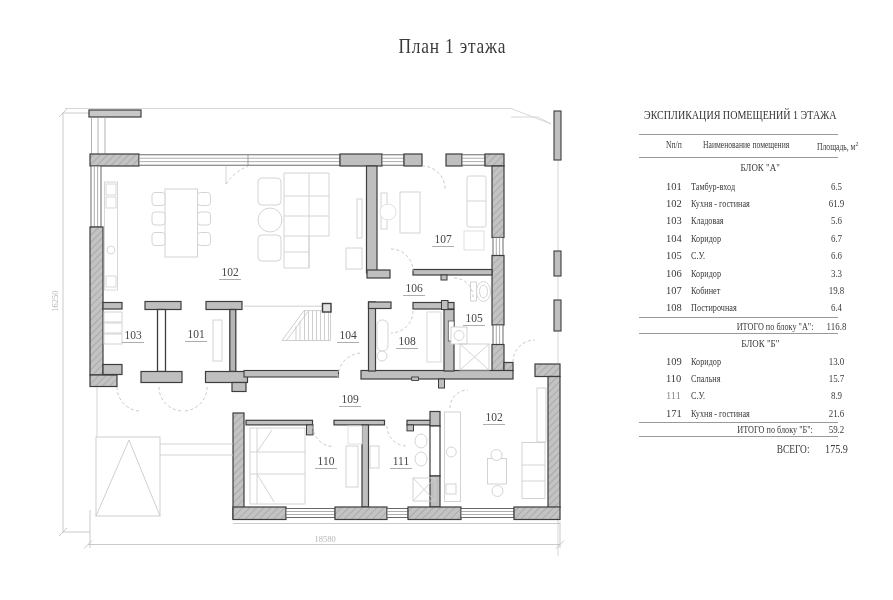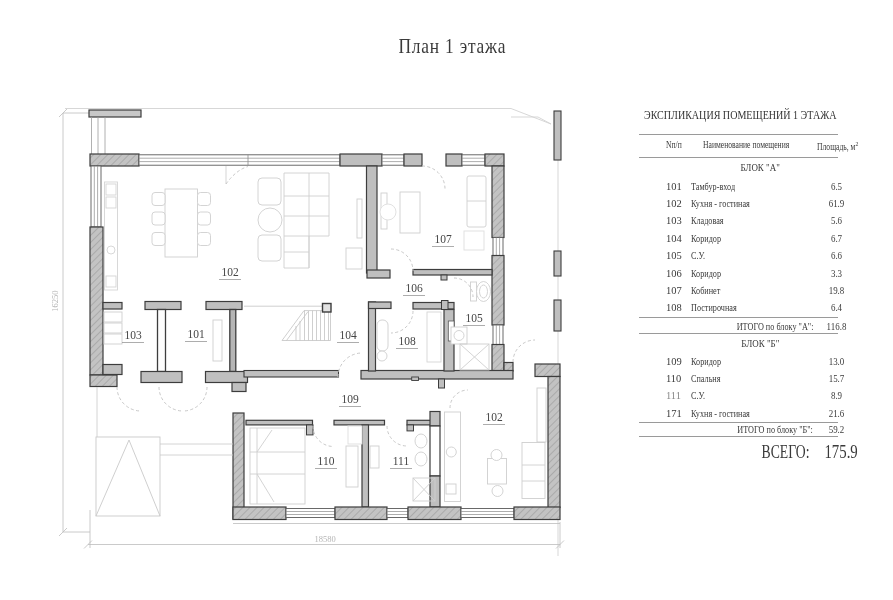--- a/index.html
+++ b/index.html
@@ -576,19 +576,19 @@
 
   <div class="rule" style="top:318.5px;"></div>
 
   <div class="trow" style="top:321px;">
         <span class="titogo">ИТОГО по блоку "Б":</span>
         <span class="tarea">59.2</span>
       </div>
 
   <div class="rule" style="top:332.5px;"></div>
 
-  <div class="trow" style="top:337.5px;font-size:19px;">
+  <div class="trow" style="top:337.5px;font-size:13px;">
         <span class="titogo" style="right:51px;transform:scaleX(0.72);">ВСЕГО:</span>
         <span class="tarea" style="transform:scaleX(0.78);">175.9</span>
       </div>
 </div>
 
 </div>
 
 </body></html>

